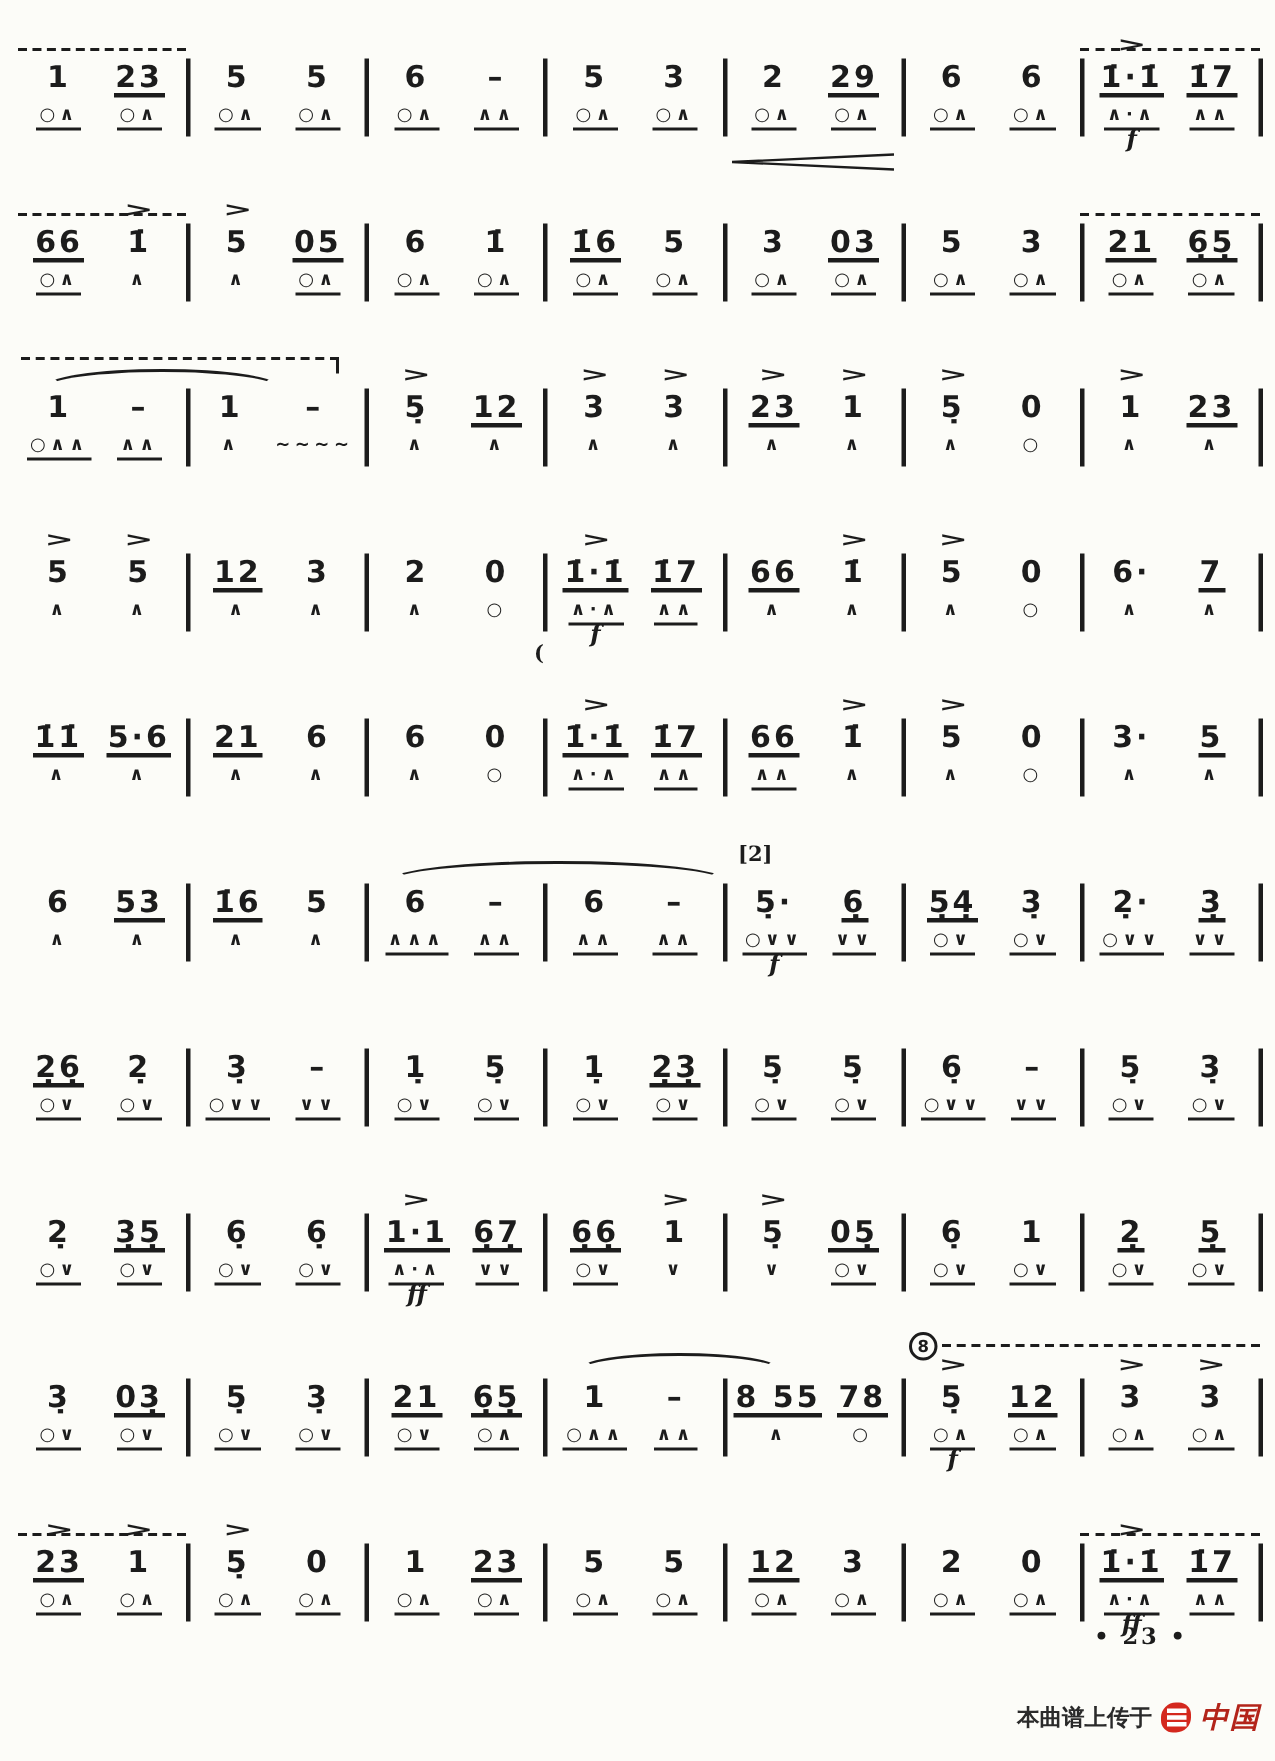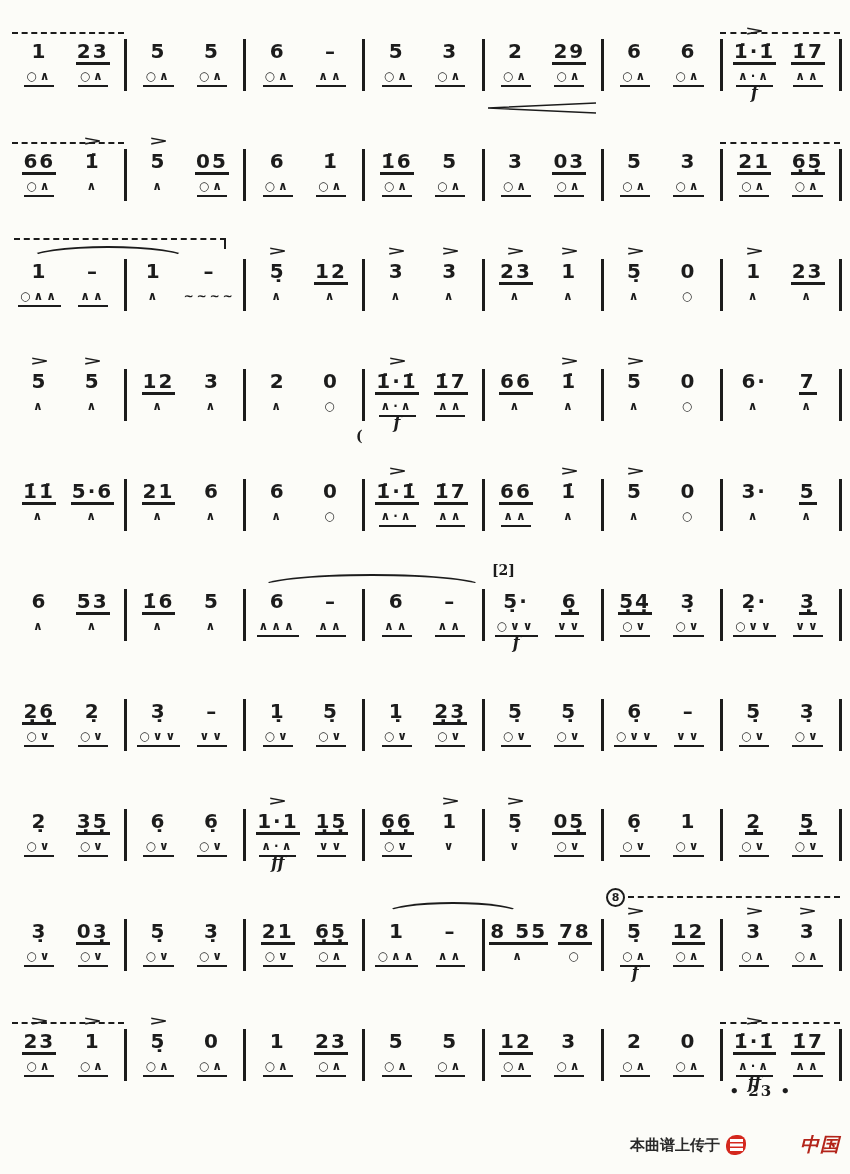--- a/index.html
+++ b/index.html
@@ -30,21 +30,21 @@
     font-size:11px; font-weight:700; line-height:15px; text-align:center;}
   .pagenum{position:absolute; top:1082px; right:58px; font-weight:700; font-size:15px;
     font-family:"DejaVu Serif", serif; letter-spacing:2px;}
   .wm{position:absolute; top:1132px; right:10px; display:flex; align-items:center; gap:6px; white-space:nowrap;}
   .wm-prefix{font-size:15px; font-weight:700; color:#2a2a2a;}
   .wm-logo{display:inline-block; width:20px; height:20px; border-radius:50% 40% 50% 40%;
     background:#d4281e; position:relative;}
   .wm-logo::before{content:""; position:absolute; left:4px; right:3px; top:4px; height:2.5px;
     background:#fff; box-shadow:0 4.5px 0 #fff, 0 9px 0 #fff;}
   .wm-brand{font-style:italic; font-weight:900; font-size:19px; letter-spacing:1px;}
-  .wm-cn{color:#b3241a;margin-left:48px;}
+  .wm-cn{color:#b3241a;}
   .wm-rest{color:#fff; text-shadow:-1.2px -1.2px 0 #d4281e, 1.2px -1.2px 0 #d4281e,
     -1.2px 1.2px 0 #d4281e, 1.2px 1.2px 0 #d4281e, 0 0 1px #d4281e;}
 </style>
 </head>
 <body>
 
 <div class="page">
   <div class="score" id="rows">
       <div class="mrow">
         <div class="measure">
@@ -743,21 +743,21 @@
         <div class="barline"></div>
         <div class="measure">
           <div class="beat">
             <div class="acc">&gt;</div>
             <div class="notew"><span class="note ul">1·1</span></div>
             <div class="marksw"><span class="marks ul">∧·∧</span></div>
             <div class="dyn">ff</div>
           </div>
           <div class="beat">
             <div class="acc">&nbsp;</div>
-            <div class="notew"><span class="note ul">1̣5̣</span></div>
+            <div class="notew"><span class="note ul">6̣7̣</span></div>
             <div class="marksw"><span class="marks ul">∨∨</span></div>
           </div>
         </div>
         <div class="barline"></div>
         <div class="measure">
           <div class="beat">
             <div class="acc">&nbsp;</div>
             <div class="notew"><span class="note ul">6̣6̣</span></div>
             <div class="marksw"><span class="marks ul">○∨</span></div>
           </div>

